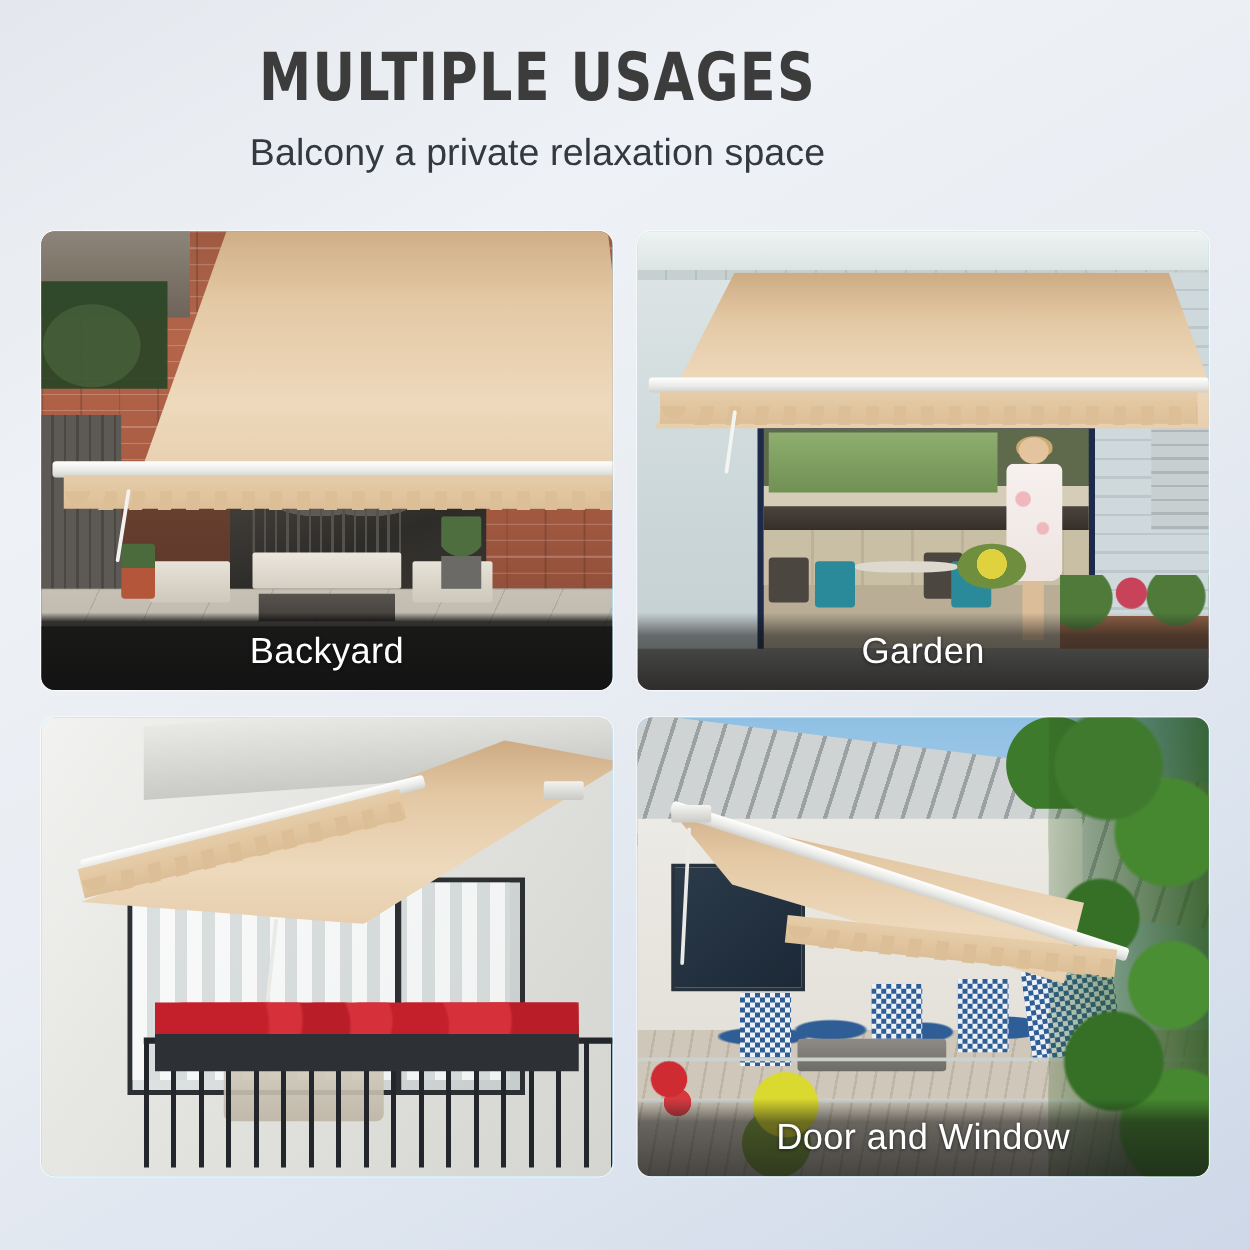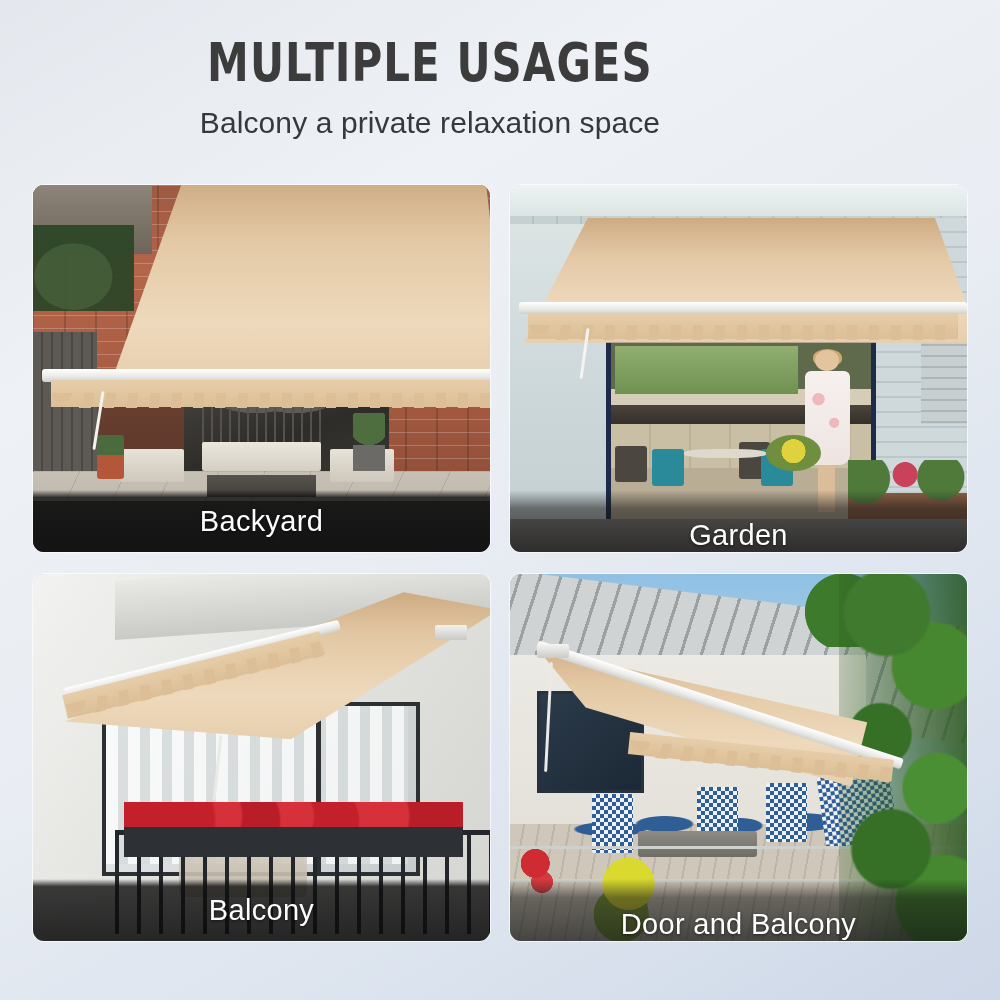--- a/index.html
+++ b/index.html
@@ -31,21 +31,21 @@
         display:grid;grid-template-columns:457px 457px;grid-template-rows:367px 367px;
         gap:22px 20px;}
   .panel{position:relative;border-radius:11px;overflow:hidden;background:#7dd3fc;
          box-shadow:0 0 0 1px rgba(255,255,255,.65);}
   .scene{position:absolute;inset:0;overflow:hidden;}
 
   
   .label-band{position:absolute;left:0;right:0;bottom:0;height:62px;
     background:linear-gradient(to bottom,rgba(12,12,12,.0) 0%,rgba(14,14,14,.80) 12%,rgba(12,12,12,.88) 100%);
     display:flex;align-items:center;justify-content:center;z-index:40;}
-  .label-band.soft{background:linear-gradient(to bottom,rgba(20,20,20,0) 0%,rgba(20,20,20,.55) 30%,rgba(18,18,18,.72) 100%);align-items:flex-end;}
+  .label-band.soft{background:linear-gradient(to bottom,rgba(20,20,20,0) 0%,rgba(20,20,20,.55) 30%,rgba(18,18,18,.72) 100%);}
   .label-text{color:#fff;font-size:29px;letter-spacing:.3px;text-shadow:0 1px 3px rgba(0,0,0,.55);}
 
   
   .awning-fabric{position:absolute;background:linear-gradient(to bottom,#cdab83 0%,#e3c8a4 30%,#eed9bc 70%,#e7cfae 100%);}
   .roller-bar{position:absolute;background:linear-gradient(to bottom,#ffffff,#e8e8e6 60%,#cfcfcb);border-radius:3px;}
   .valance{position:absolute;background:linear-gradient(to bottom,#e6cda9,#dcbf97);}
   .scallop{position:absolute;left:0;right:0;bottom:-1px;height:15px;
     background:repeating-radial-gradient(circle at 11px 0, #dcbf97 0 10px, transparent 10px 22px);}
 
   
@@ -317,23 +317,20 @@
                     clip-path:polygon(0% 88%, 78% 0%, 100% 12%, 52% 100%);"></div>
         <div class="roller-bar" style="left:7%;top:31%;width:62%;height:3%;transform:rotate(-14deg);transform-origin:left center;"></div>
         <div class="valance" style="left:7%;top:33%;width:58%;height:24px;transform:rotate(-14deg);transform-origin:left center;">
           <div class="scallop"></div>
         </div>
         <div style="position:absolute;right:5%;top:14%;width:7%;height:4%;
                     background:linear-gradient(to bottom,#f2f2f0,#c9c9c5);border-radius:2px;"></div>
         <div style="position:absolute;left:40%;top:44%;width:3px;height:18%;background:#e9e9e6;
                     border-radius:2px;transform:rotate(6deg);"></div>
       </div>
-      <div class="label-band">
-        <span class="label-text">Balcony</span>
-      </div>
     </div>
 
     <div class="panel">
       <div class="scene">
         <div class="p4-sky"></div>
         <div class="p4-roof"></div>
         <div class="p4-house"></div>
         <div class="p4-win"></div>
         <div class="p4-treeTop"></div>
         <div class="p4-deck"></div>
@@ -354,18 +351,18 @@
         <div class="roller-bar" style="left:6%;top:18%;width:84%;height:3%;transform:rotate(18deg);transform-origin:left center;"></div>
         <div class="valance" style="left:26%;top:43%;width:58%;height:22px;transform:rotate(6deg);transform-origin:left center;">
           <div class="scallop"></div>
         </div>
         <div style="position:absolute;left:6%;top:19%;width:7%;height:4%;
                     background:linear-gradient(to bottom,#f4f4f2,#cacac6);border-radius:2px;"></div>
         <div style="position:absolute;left:8%;top:24%;width:3px;height:30%;background:#eceae6;
                     border-radius:2px;transform:rotate(3deg);"></div>
       </div>
       <div class="label-band soft">
-        <span class="label-text">Door and Balcony</span>
+        <span class="label-text">Door and Window</span>
       </div>
     </div>
 
   </div>
 </div>
 
 </body></html>

